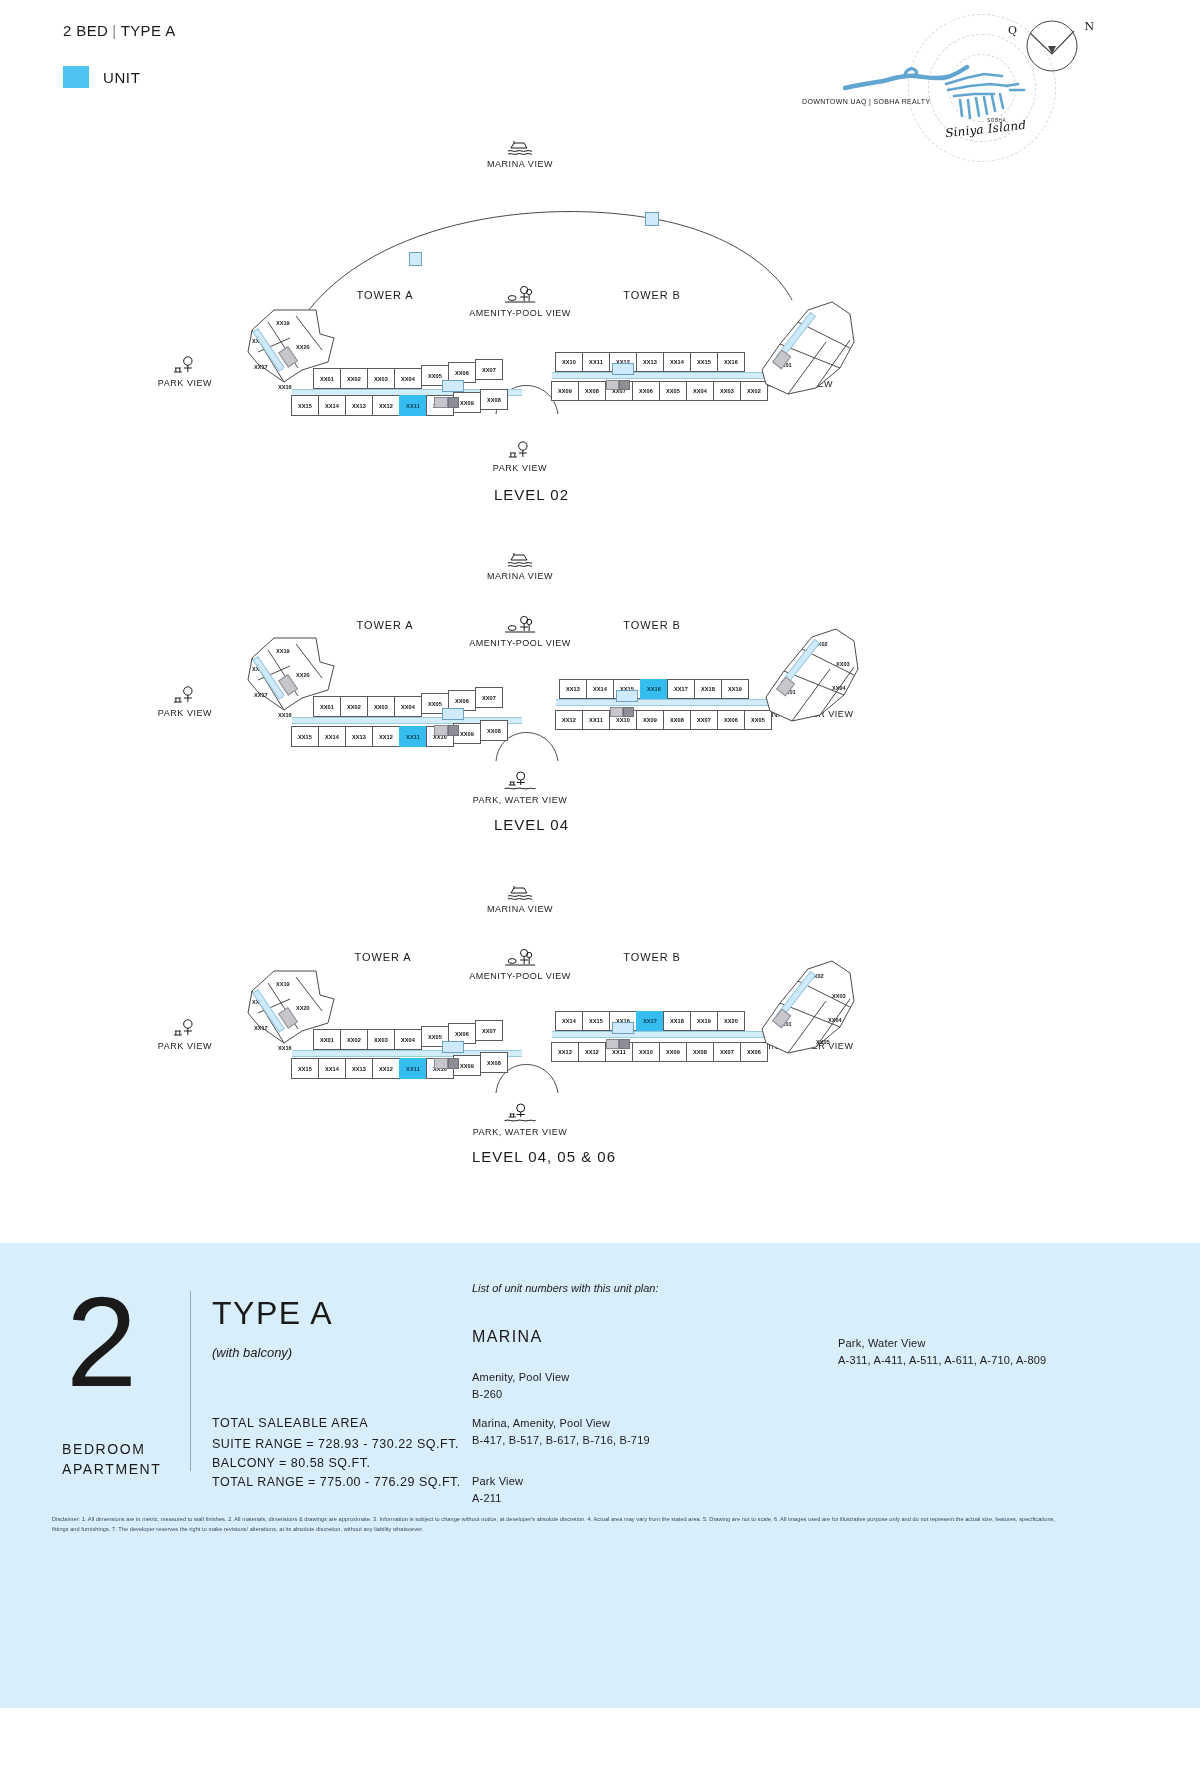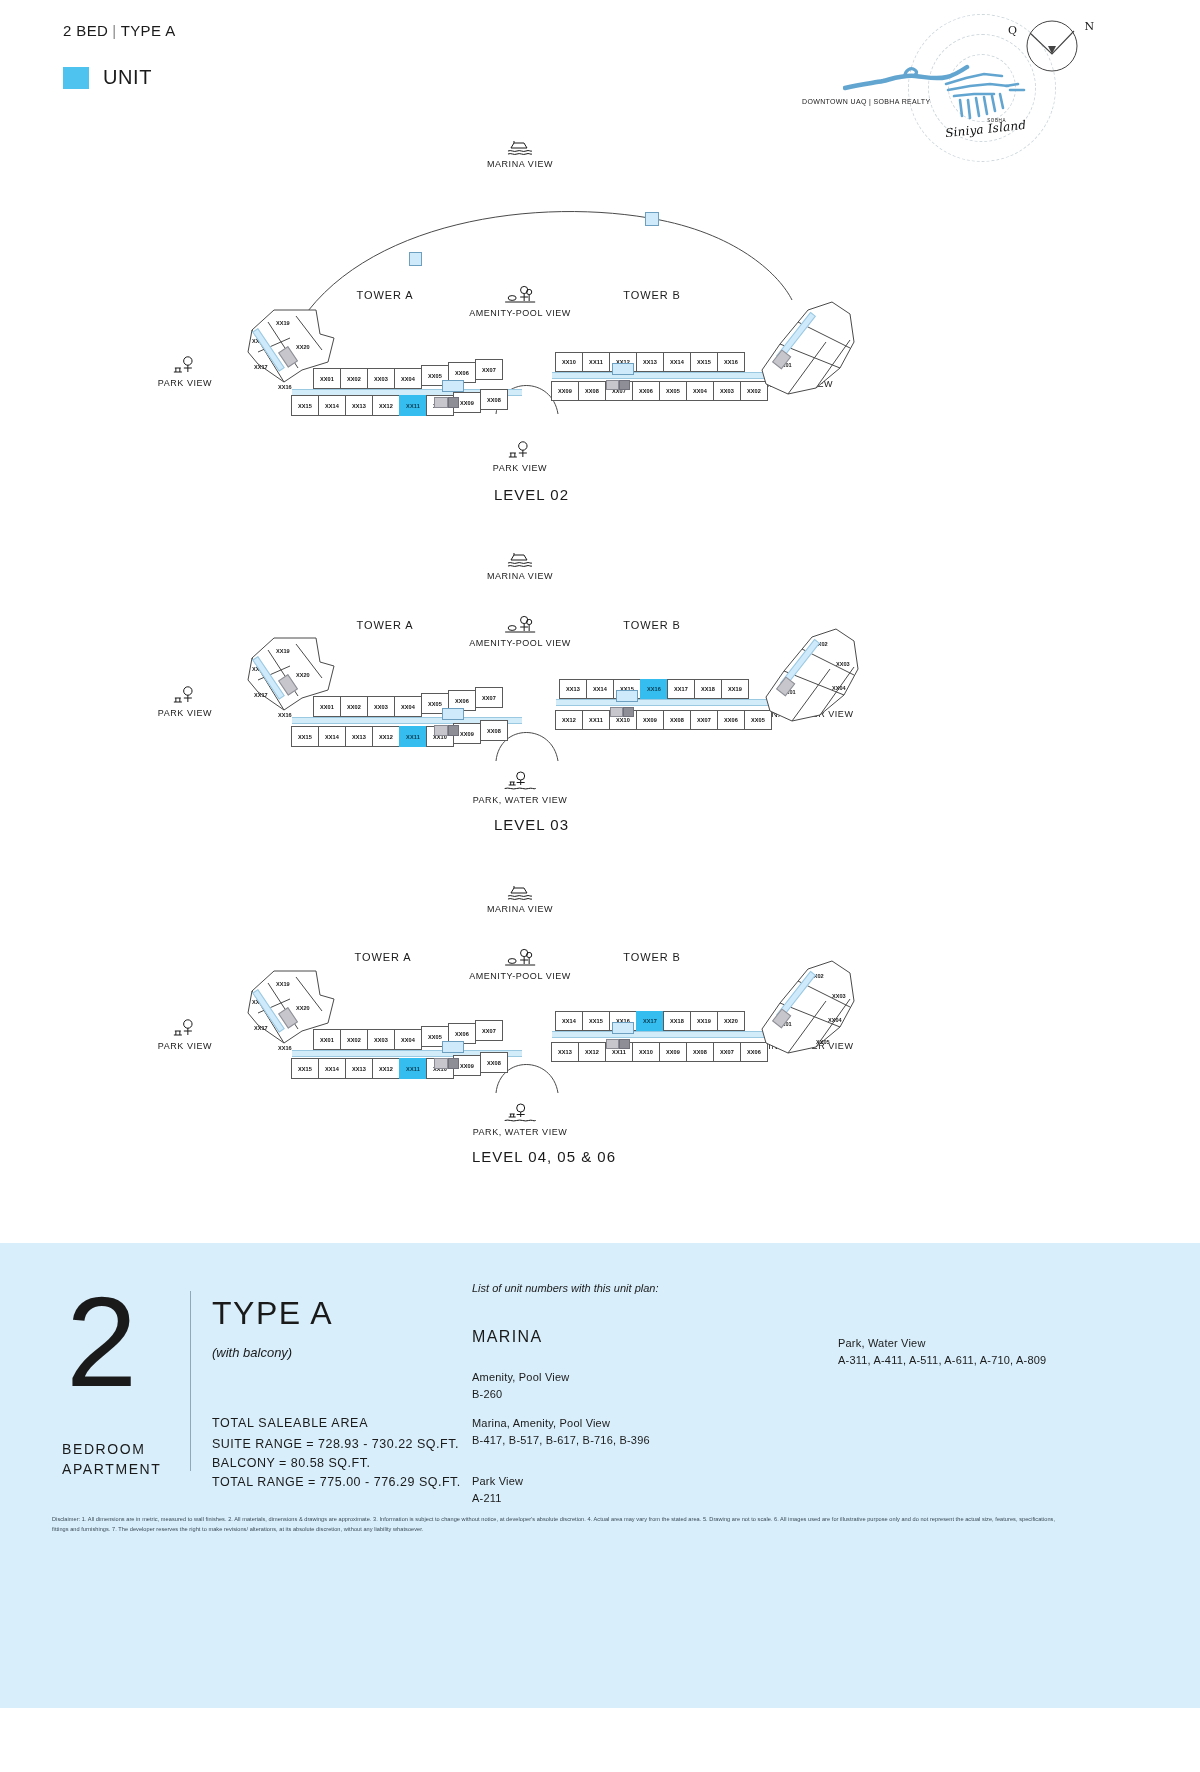--- a/index.html
+++ b/index.html
@@ -13,21 +13,21 @@
   }
 
   
   .hdr-title { position:absolute; left:63px; top:22px; font-size:15px; letter-spacing:.4px; }
   .hdr-title b { font-weight:400; }
   .hdr-title .sep { color:#8a8a8a; font-weight:300; margin:0 4px; }
   .hdr-title .thin { font-weight:400; }
 
   .legend { position:absolute; left:63px; top:66px; display:flex; align-items:center; gap:14px; }
   .legend .sw { width:26px; height:22px; background:#4fc3ef; }
-  .legend .lbl { font-size:20px; letter-spacing:.6px; }
+  .legend .lbl { font-size:15px; letter-spacing:.6px; }
 
   
   .brand { position:absolute; right:182px; top:14px; width:230px; height:150px; }
   .brand .rings { position:absolute; right:-40px; top:0; width:150px; height:150px; }
   .brand .ring { position:absolute; border:1px dashed #cfd8dd; border-radius:50%; }
   .brand .r1 { width:148px; height:148px; left:0; top:0; }
   .brand .r2 { width:108px; height:108px; left:20px; top:20px; }
   .brand .r3 { width:68px;  height:68px;  left:40px; top:40px; }
   .brand .tagline { position:absolute; left:14px; top:84px; font-size:7px; letter-spacing:.35px; color:#1a1a1a; white-space:nowrap; }
   .brand .swoosh { position:absolute; left:55px; top:50px; }
@@ -232,21 +232,21 @@
       <div style="position:absolute;left:619px;top:380px;width:11px;height:10px;background:#8e8e97;border:1px solid #70707a"></div>
       <div style="position:absolute;left:754px;top:300px;width:120px;height:110px"><svg width="120" height="110">
           <path d="M8 70 L26 44 L54 10 L78 2 L96 14 L100 42 L86 68 L62 88 L34 94 L12 84 Z" fill="#fff" stroke="#4a4a4a" stroke-width="1"></path>
           <path d="M26 44 L86 68" stroke="#4a4a4a" stroke-width="1" fill="none"></path>
           <path d="M44 22 L96 48" stroke="#4a4a4a" stroke-width="1" fill="none"></path>
           <path d="M62 88 L96 40" stroke="#4a4a4a" stroke-width="1" fill="none"></path>
           <path d="M34 94 L72 42" stroke="#4a4a4a" stroke-width="1" fill="none"></path>
         </svg><div style="position:absolute;left:24px;top:62px;font-size:5.6px;font-weight:700">XX01</div><div style="position:absolute;left:56px;top:14px;font-size:5.6px;font-weight:700"></div><div style="position:absolute;left:78px;top:34px;font-size:5.6px;font-weight:700"></div><div style="position:absolute;left:74px;top:58px;font-size:5.6px;font-weight:700"></div><div style="position:absolute;left:62px;top:80px;font-size:5.6px;font-weight:700"></div><div style="position:absolute;left:22px;top:56px;width:56px;height:7px;background:#cfeafb;border:1px solid #9cc9e2;transform:rotate(-52deg);transform-origin:0 0"></div><div style="position:absolute;left:18px;top:62px;width:16px;height:12px;background:#c6c6cc;border:1px solid #8e8e97;transform:rotate(-52deg);transform-origin:0 0"></div></div>
     </div>
     <div class="plan">
-      <div class="lvl-label" style="left:494px;top:816px">LEVEL 03</div>
+      <div class="lvl-label" style="left:494px;top:816px">LEVEL 04</div>
       <div class="tower-tag" style="left:385px;top:619px">TOWER A</div>
       <div class="tower-tag" style="left:652px;top:619px">TOWER B</div>
       <div class="vlabel" style="left:520px;top:552px"><svg class="ic" width="26" height="16" viewBox="0 0 26 16">
           <path d="M4 8 L20 8 L17 3 L7 3 Z" fill="none" stroke="#1a1a1a" stroke-width="1"></path>
           <path d="M7 3 L7 1" stroke="#1a1a1a" stroke-width="1"></path>
           <path d="M1 11 C4 9.5,7 12.5,10 11 C13 9.5,16 12.5,19 11 C22 9.5,24 12,25 11" fill="none" stroke="#1a1a1a" stroke-width="1"></path>
           <path d="M1 14 C4 12.5,7 15.5,10 14 C13 12.5,16 15.5,19 14 C22 12.5,24 15,25 14" fill="none" stroke="#1a1a1a" stroke-width="1"></path>
         </svg><span>MARINA VIEW</span></div>
       <div class="vlabel" style="left:520px;top:615px"><svg class="ic" width="34" height="20" viewBox="0 0 34 20">
           <circle cx="21" cy="5" r="3.6" fill="none" stroke="#1a1a1a" stroke-width="1"></circle>
@@ -460,21 +460,21 @@
 
   <div class="listnote">List of unit numbers with this unit plan:</div>
   <div class="views-h">MARINA</div>
 
   <div class="vblk" style="left:472px; top:126px">
     <span class="t">Amenity, Pool View</span>
     <span class="t">B-260</span>
   </div>
   <div class="vblk" style="left:472px; top:172px">
     <span class="t">Marina, Amenity, Pool View</span>
-    <span class="t">B-417, B-517, B-617, B-716, B-396</span>
+    <span class="t">B-417, B-517, B-617, B-716, B-719</span>
   </div>
   <div class="vblk" style="left:472px; top:230px">
     <span class="t">Park View</span>
     <span class="t">A-211</span>
   </div>
   <div class="vblk" style="left:838px; top:92px">
     <span class="t">Park, Water View</span>
     <span class="t">A-311, A-411, A-511, A-611, A-710, A-809</span>
   </div>
 </div>

